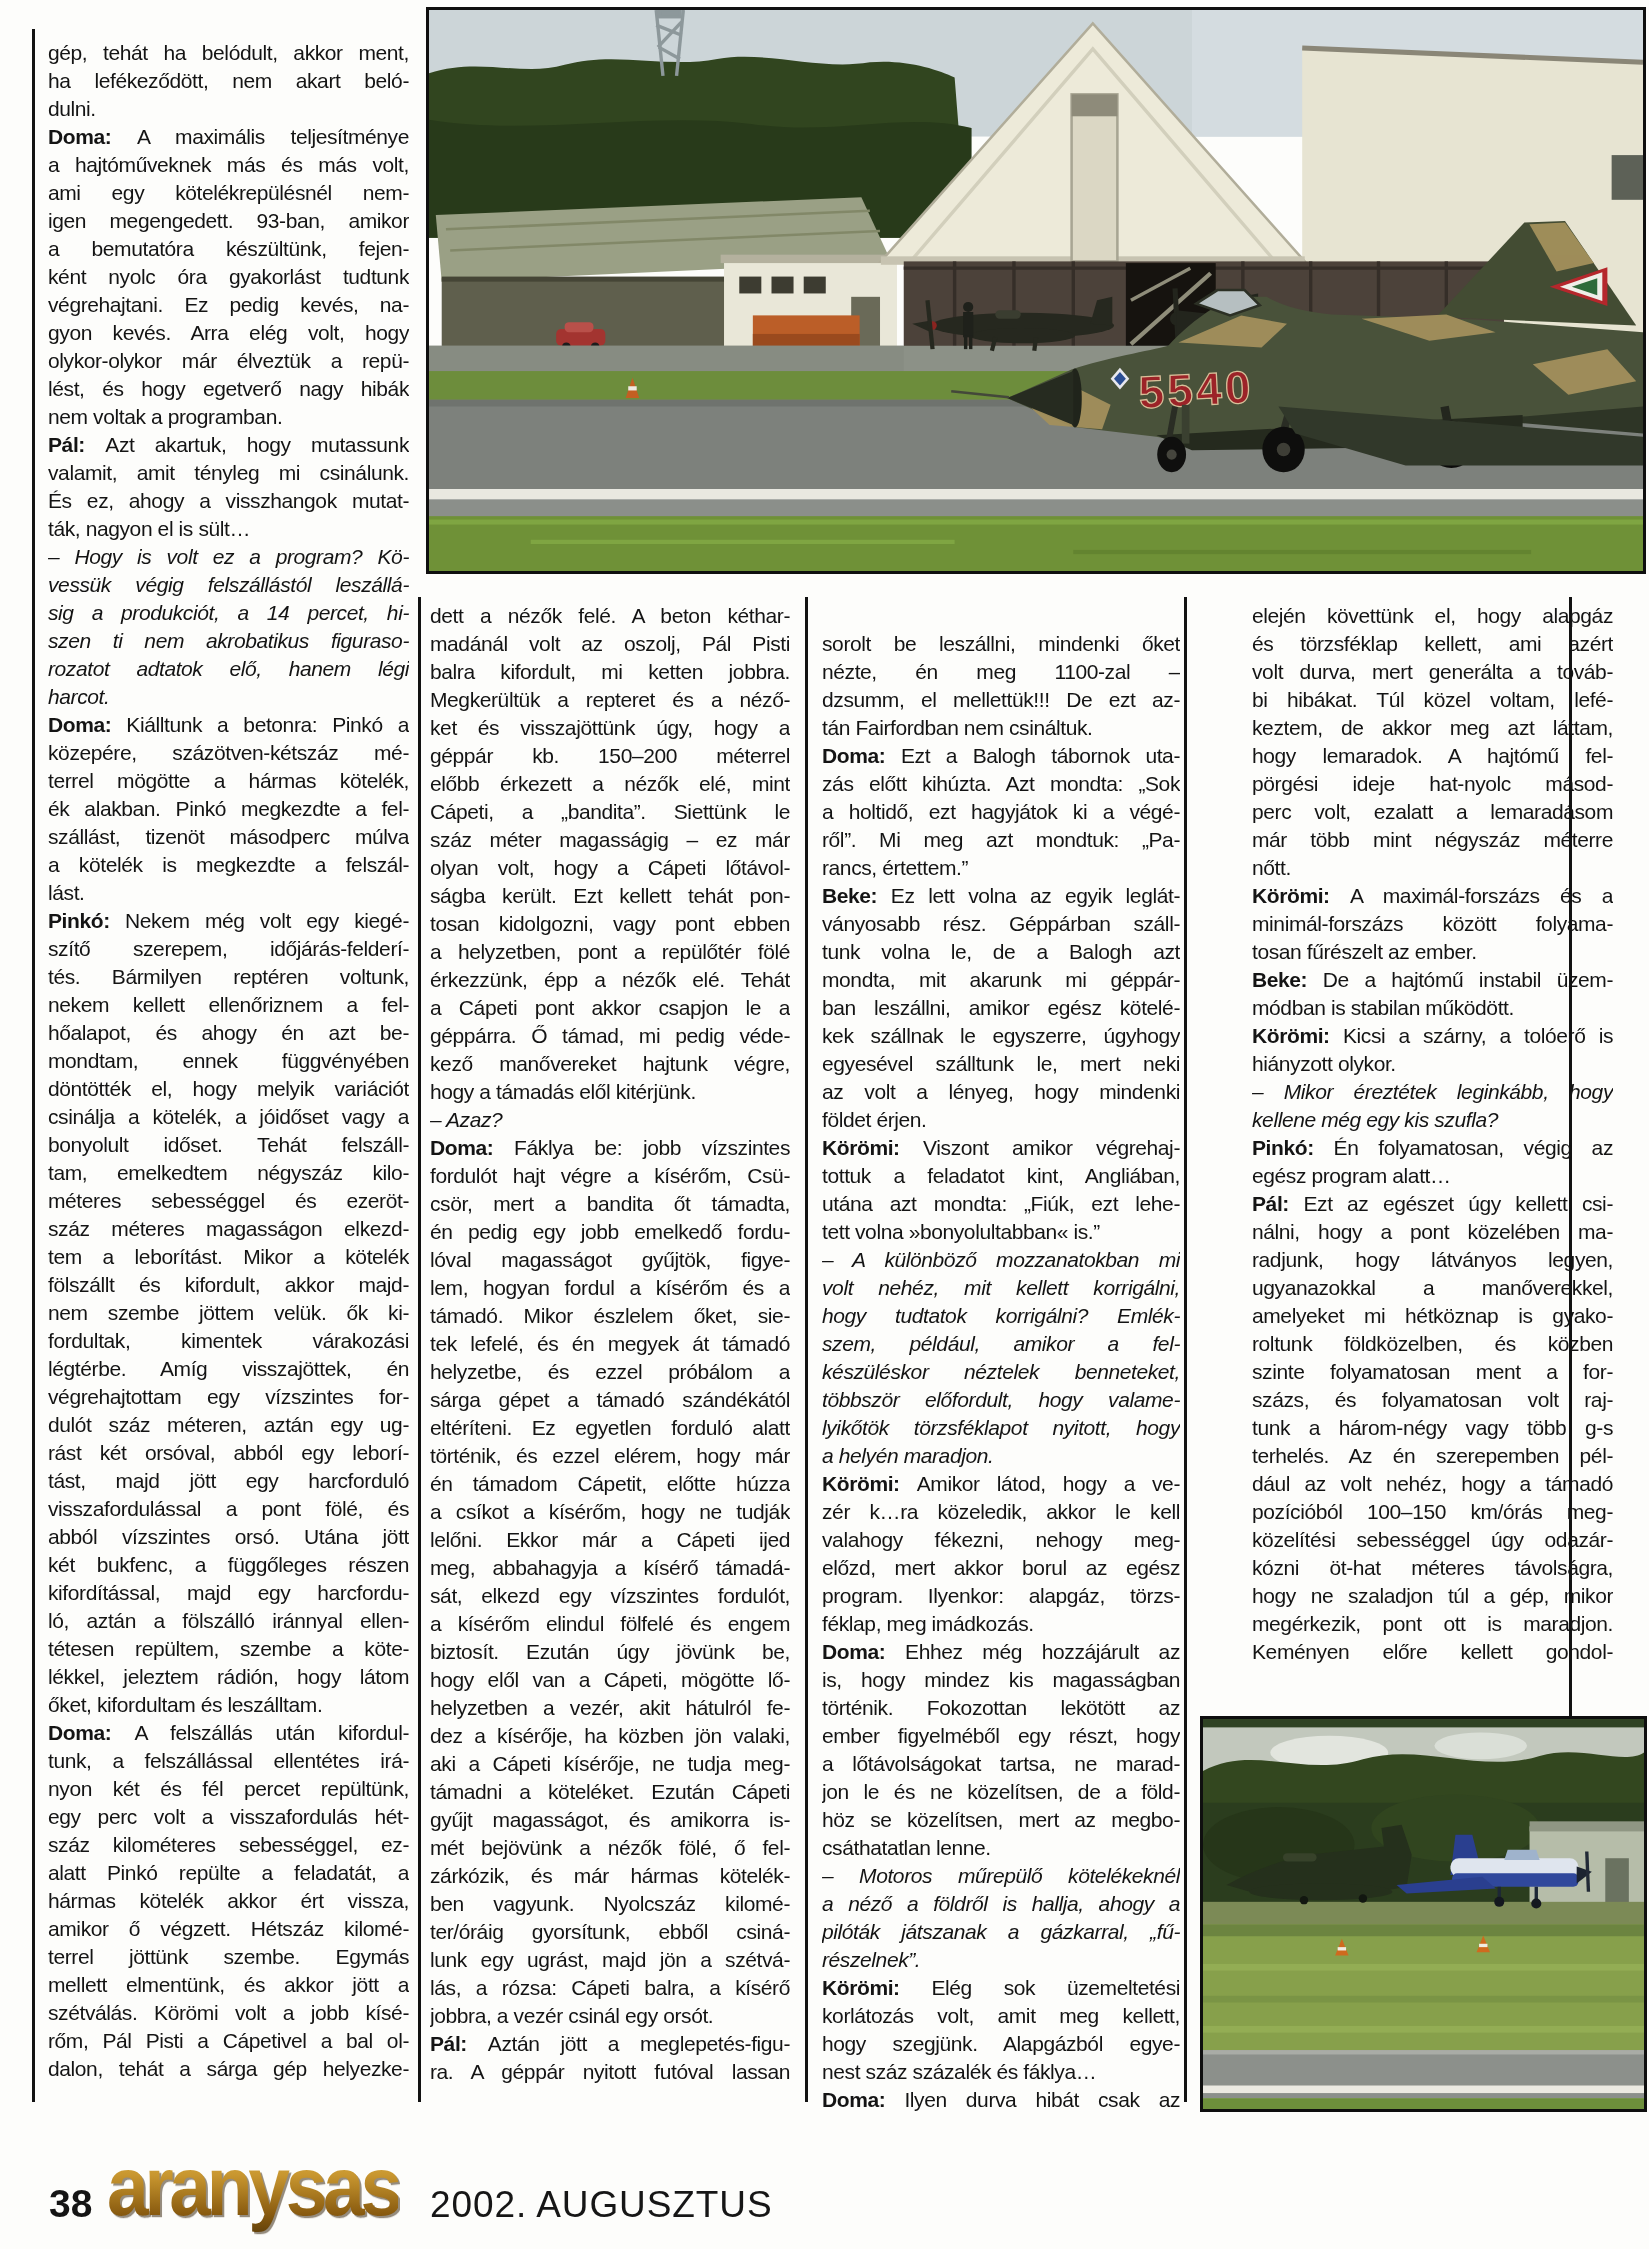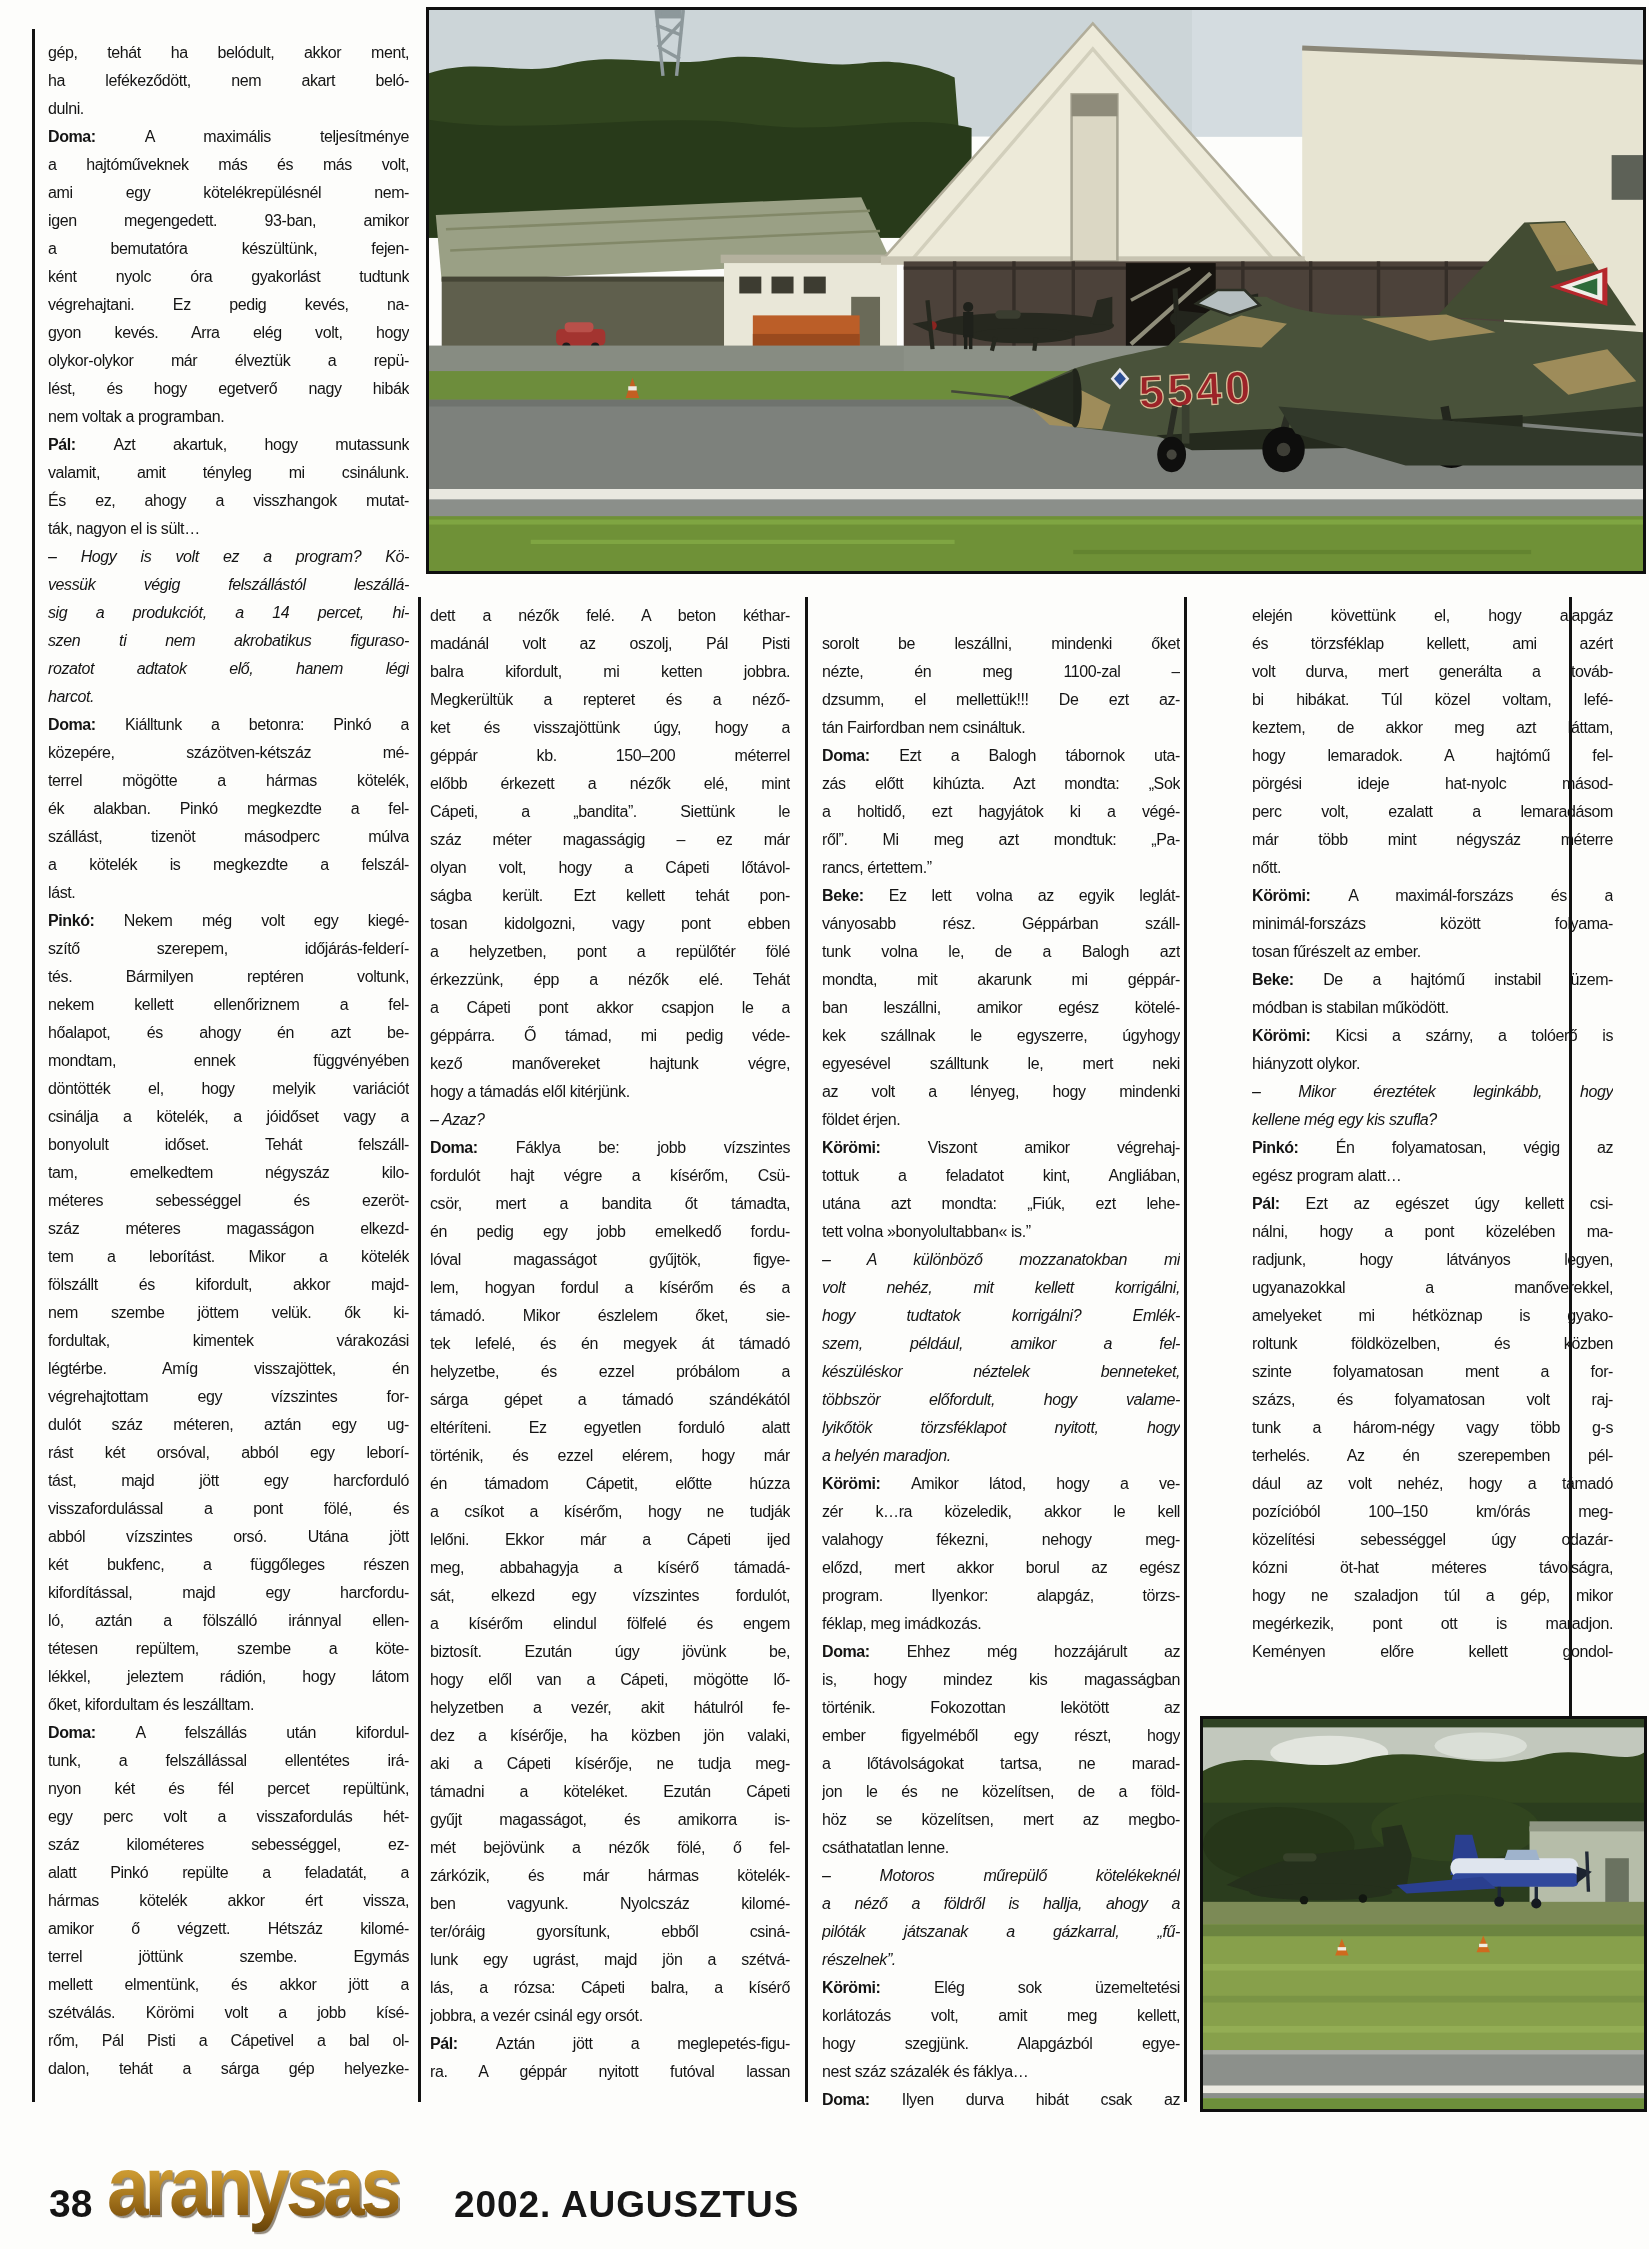--- a/index.html
+++ b/index.html
@@ -4,35 +4,35 @@
 <style>
   html,body{margin:0;padding:0;background:#ffffff;}
   .page{position:relative;width:1650px;height:2250px;background:#fdfdfb;overflow:hidden;
         font-family:"Liberation Sans",sans-serif;color:#141414;}
   
   .vrule{position:absolute;width:3.4px;background:#121212;}
   
   .photo{position:absolute;border:3.4px solid #0f0f0f;box-sizing:border-box;}
   .photo svg{display:block;width:100%;height:100%;}
   
-  .col{position:absolute;font-size:16px;line-height:28px;letter-spacing:-0.4px;
+  .col{position:absolute;font-size:21px;line-height:28px;letter-spacing:-0.4px;
        text-rendering:optimizeLegibility;}
   .ln{text-align:justify;text-align-last:justify;white-space:normal;overflow:hidden;max-height:28px;}
   .ln.end{text-align-last:left;}
   .ln.it{font-style:italic;}
   .ln b{font-weight:700;}
   
   .footer{position:absolute;left:0;top:2148px;width:1650px;height:94px;}
   .pageno{position:absolute;left:49px;top:34px;font-size:39px;font-weight:700;letter-spacing:0;}
   .logo{position:absolute;left:107px;top:0px;font-size:75px;font-weight:700;letter-spacing:-4.3px;
         transform:scaleY(1.1);transform-origin:left bottom;
         background:linear-gradient(180deg,#e2b84e 0%,#c8962f 38%,#8a5c10 78%,#61400a 100%);
         -webkit-background-clip:text;background-clip:text;color:transparent;
         filter:drop-shadow(2.6px 2.6px 0 rgba(46,28,2,0.5));}
-  .issue{position:absolute;left:454px;top:36px;font-size:37px;font-weight:700;letter-spacing:0.9px;color:#161616;text-align:center;}
+  .issue{position:absolute;left:430px;top:36px;font-size:37px;font-weight:400;letter-spacing:0.9px;color:#161616;text-align:center;}
 </style>
 </head>
 <body>
 
 <div class="page">
 
   <div class="vrule" style="left:32px;top:29px;height:2073px;"></div>
   <div class="vrule" style="left:418px;top:597px;height:1505px;"></div>
   <div class="vrule" style="left:805px;top:597px;height:1505px;"></div>
   <div class="vrule" style="left:1184px;top:597px;height:1505px;"></div>

